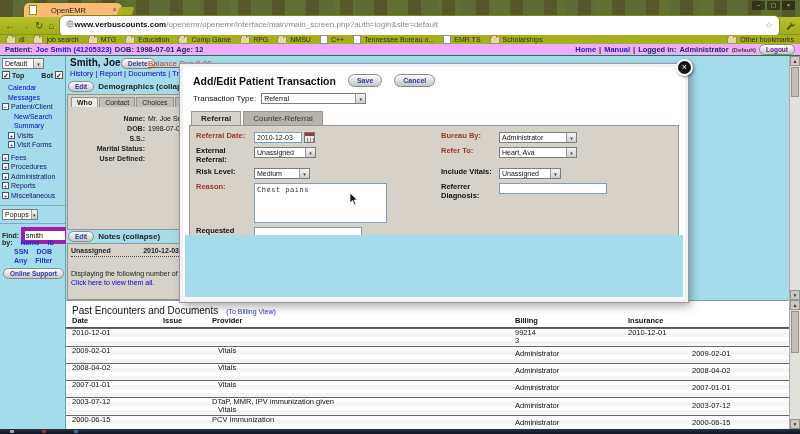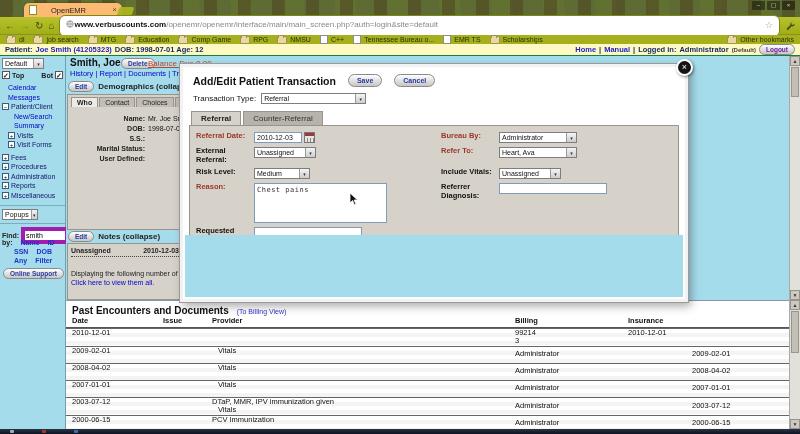--- a/index.html
+++ b/index.html
@@ -36,21 +36,21 @@
   .urlstar{margin-left:auto;color:#9a9a9a;font-size:9px}
   .bookmarksbar{position:absolute;top:35px;left:0;right:0;height:9px;background:#a6b01d;
                 display:flex;align-items:center;gap:9px;padding:0 6px;font-size:7px;
                 color:#27300a;border-bottom:1px solid #87911a;white-space:nowrap}
   .bm{display:flex;align-items:center;gap:3px}
   .ic-folder{width:8px;height:6px;background:#e9d99d;border:1px solid #9e9257;border-radius:1px;position:relative}
   .ic-folder::before{content:"";position:absolute;top:-2px;left:0;width:4px;height:2px;background:#e9d99d;border:1px solid #9e9257;border-bottom:none}
   .ic-page{width:6px;height:7px;background:#fff;border:1px solid #8d8d8d}
   .bmspacer{flex:1}
   
-  .patientbar{position:absolute;top:44px;left:0;right:0;height:11px;background:#fef9c3;
+  .patientbar{position:absolute;top:44px;left:0;right:0;height:11px;background:#f0abfc;
               border-bottom:1px solid #15803d;display:flex;align-items:center;gap:3px;
               padding:0 5px;font-size:7.5px;font-weight:bold;color:#1b2a66;white-space:nowrap}
   .plink{color:#2222cc}
   .pb-right{margin-left:auto;display:flex;align-items:center;gap:3px}
   .pb-right .lnk{color:#2222cc}
   .pb-mode{font-size:6px;color:#444}
   .pill{display:inline-flex;align-items:center;justify-content:center;
         background:linear-gradient(#fefefe,#c6c6c6);border:1px solid #8a8a8a;border-radius:7px;
         color:#26389c;font-weight:bold;font-size:6.5px;line-height:7px;padding:1px 6px;white-space:nowrap}
   .pill.logout{color:#6a1f9e}
@@ -101,21 +101,21 @@
   .sb{position:absolute;right:0;width:11px;background:#e2e0db;border-left:1px solid #aaa;
       display:flex;flex-direction:column;box-sizing:border-box}
   .sb-btn{height:10px;background:#cdc9c2;border:1px solid #98948c;font-size:5px;line-height:8px;
           text-align:center;color:#333;box-sizing:border-box}
   .sb-thumb{margin:1px;height:28px;background:#c3bfb7;border:1px solid #98948c}
   .sb-fill{flex:1}
   
   .enc{position:absolute;top:300px;left:66px;width:723px;height:129px;background:#fff;
        border-top:1px solid #8899aa;overflow:hidden}
   .enc-titlerow{display:flex;align-items:baseline;gap:8px;padding:4px 0 1px 6px}
-  .enc-title{font-size:10px;font-weight:bold;color:#111}
+  .enc-title{font-size:10px;font-weight:normal;color:#111}
   .enc-blink{font-size:7px;color:#3333cc}
   .egrid{display:grid;grid-template-columns:91px 49px 303px 113px 64px 1fr;padding-left:6px;
          font-size:7.5px;line-height:8.5px;color:#111}
   .ehead{font-weight:bold;border-bottom:1px solid #555;padding-bottom:1px}
   .erow{border-top:1px solid #666;min-height:16px;background:
         repeating-linear-gradient(180deg,#fff 0 4px,#f4f4f2 4px 8px)}
   .erow:first-of-type{border-top:none}
   .c-reason .l2{padding-left:6px}
   .c-mid{display:flex;align-items:center}
   

